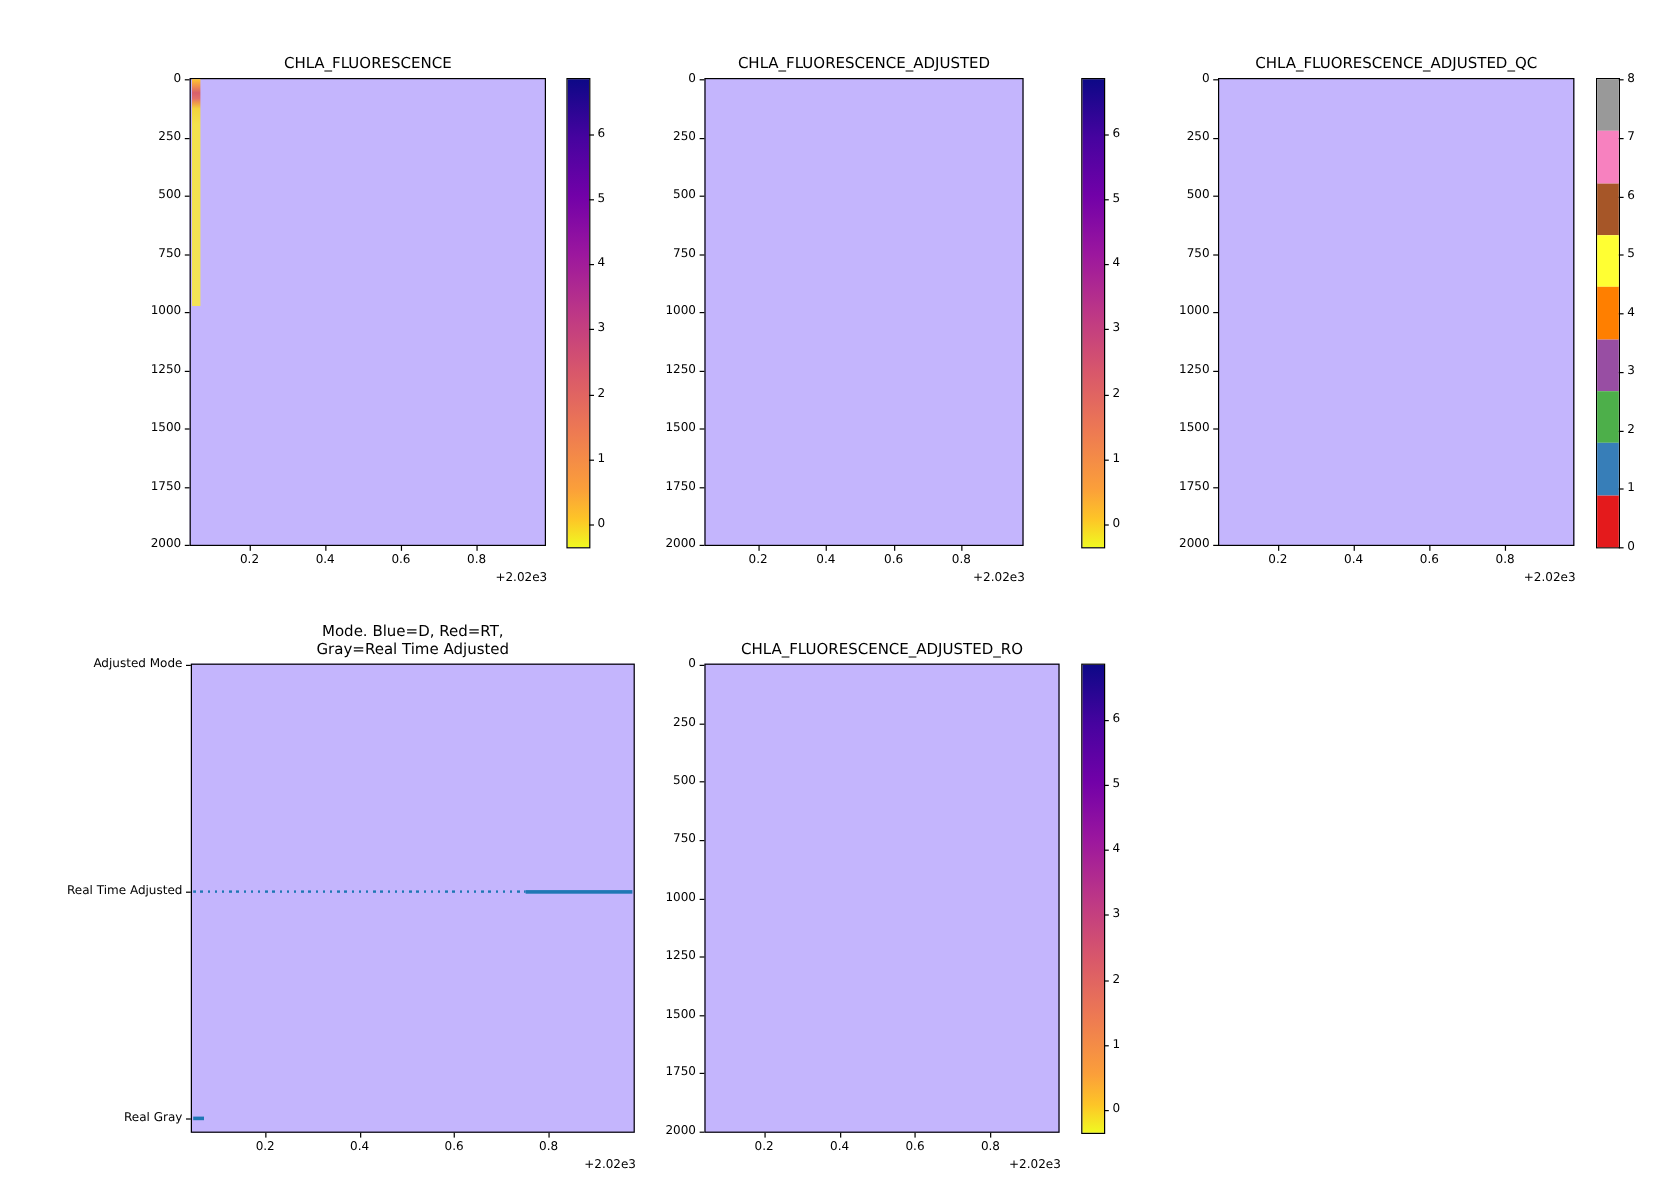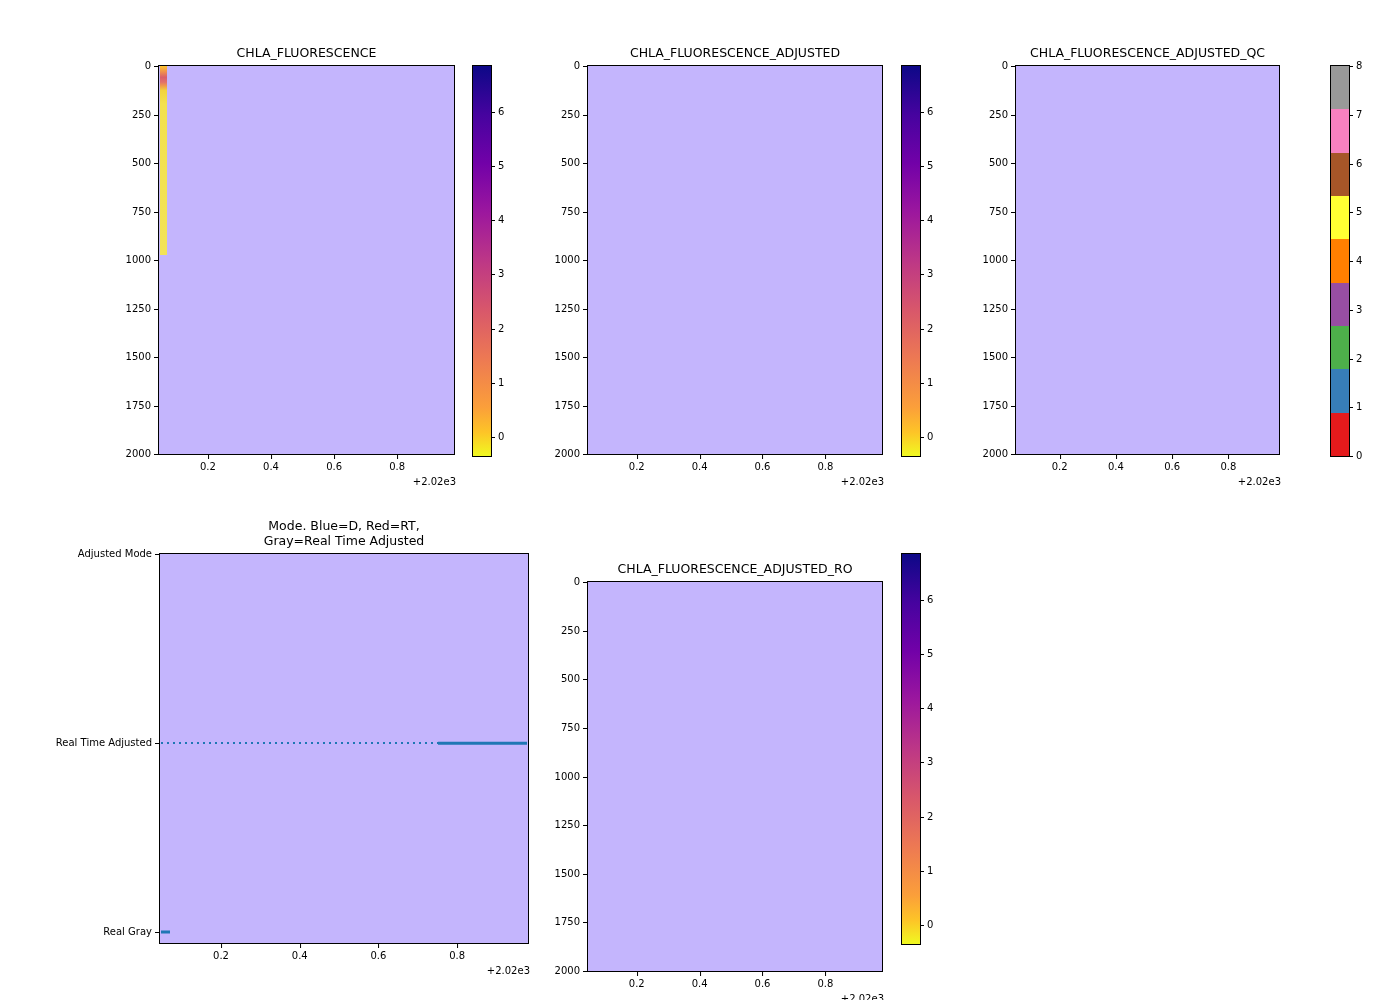--- a/index.html
+++ b/index.html
@@ -93,21 +93,21 @@
         <span class="tick" style="top: 11.75%;">6</span>
         <span class="tick" style="top: 25.65%;">5</span>
         <span class="tick" style="top: 39.55%;">4</span>
         <span class="tick" style="top: 53.45%;">3</span>
         <span class="tick" style="top: 67.35%;">2</span>
         <span class="tick" style="top: 81.25%;">1</span>
         <span class="tick" style="top: 95.15%;">0</span>
       </div>
   </div>
 
-  <div class="axes" style="left:587px; top:65px; width:296px; height:390px;">
+  <div class="axes" style="left:587px; top:65px; width:266px; height:390px;">
     <div class="ax-title">CHLA_FLUORESCENCE_ADJUSTED</div>
     <div class="tickbox yticks">
         <span class="tick" style="top: 0%;">0</span>
         <span class="tick" style="top: 12.5%;">250</span>
         <span class="tick" style="top: 25%;">500</span>
         <span class="tick" style="top: 37.5%;">750</span>
         <span class="tick" style="top: 50%;">1000</span>
         <span class="tick" style="top: 62.5%;">1250</span>
         <span class="tick" style="top: 75%;">1500</span>
         <span class="tick" style="top: 87.5%;">1750</span>
@@ -126,21 +126,21 @@
         <span class="tick" style="top: 11.75%;">6</span>
         <span class="tick" style="top: 25.65%;">5</span>
         <span class="tick" style="top: 39.55%;">4</span>
         <span class="tick" style="top: 53.45%;">3</span>
         <span class="tick" style="top: 67.35%;">2</span>
         <span class="tick" style="top: 81.25%;">1</span>
         <span class="tick" style="top: 95.15%;">0</span>
       </div>
   </div>
 
-  <div class="axes" style="left:1015px; top:65px; width:265px; height:390px;">
+  <div class="axes" style="left:1015px; top:65px; width:297px; height:390px;">
     <div class="ax-title">CHLA_FLUORESCENCE_ADJUSTED_QC</div>
     <div class="tickbox yticks">
         <span class="tick" style="top: 0%;">0</span>
         <span class="tick" style="top: 12.5%;">250</span>
         <span class="tick" style="top: 25%;">500</span>
         <span class="tick" style="top: 37.5%;">750</span>
         <span class="tick" style="top: 50%;">1000</span>
         <span class="tick" style="top: 62.5%;">1250</span>
         <span class="tick" style="top: 75%;">1500</span>
         <span class="tick" style="top: 87.5%;">1750</span>
@@ -192,21 +192,21 @@
       </div>
     <div class="tickbox xticks">
         <span class="tick" style="left: 16.58%;">0.2</span>
         <span class="tick" style="left: 37.97%;">0.4</span>
         <span class="tick" style="left: 59.36%;">0.6</span>
         <span class="tick" style="left: 80.75%;">0.8</span>
       </div>
     <div class="offset-label">+2.02e3</div>
   </div>
 
-  <div class="axes" style="left:587px; top:553px; width:296px; height:391px;margin-top:28px;">
+  <div class="axes" style="left:587px; top:553px; width:296px; height:391px;">
     <div class="ax-title">CHLA_FLUORESCENCE_ADJUSTED_RO</div>
     <div class="tickbox yticks">
         <span class="tick" style="top: 0%;">0</span>
         <span class="tick" style="top: 12.5%;">250</span>
         <span class="tick" style="top: 25%;">500</span>
         <span class="tick" style="top: 37.5%;">750</span>
         <span class="tick" style="top: 50%;">1000</span>
         <span class="tick" style="top: 62.5%;">1250</span>
         <span class="tick" style="top: 75%;">1500</span>
         <span class="tick" style="top: 87.5%;">1750</span>

